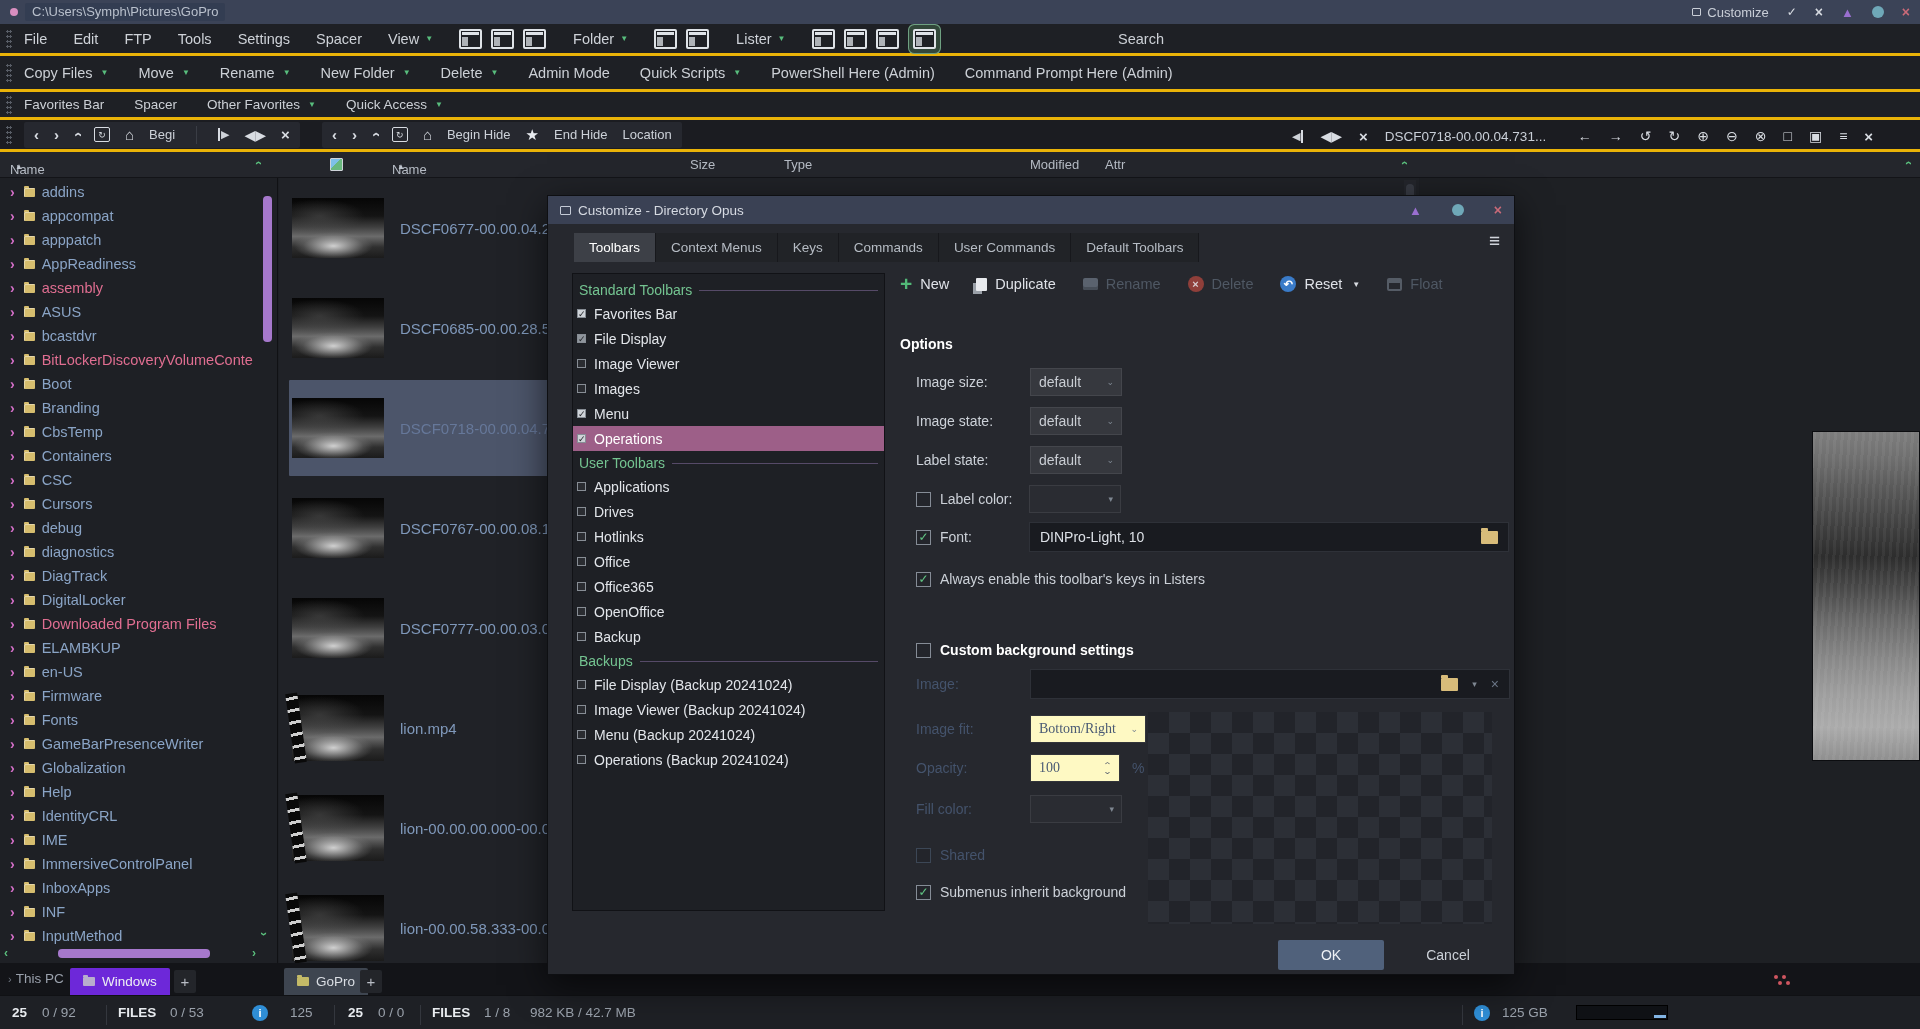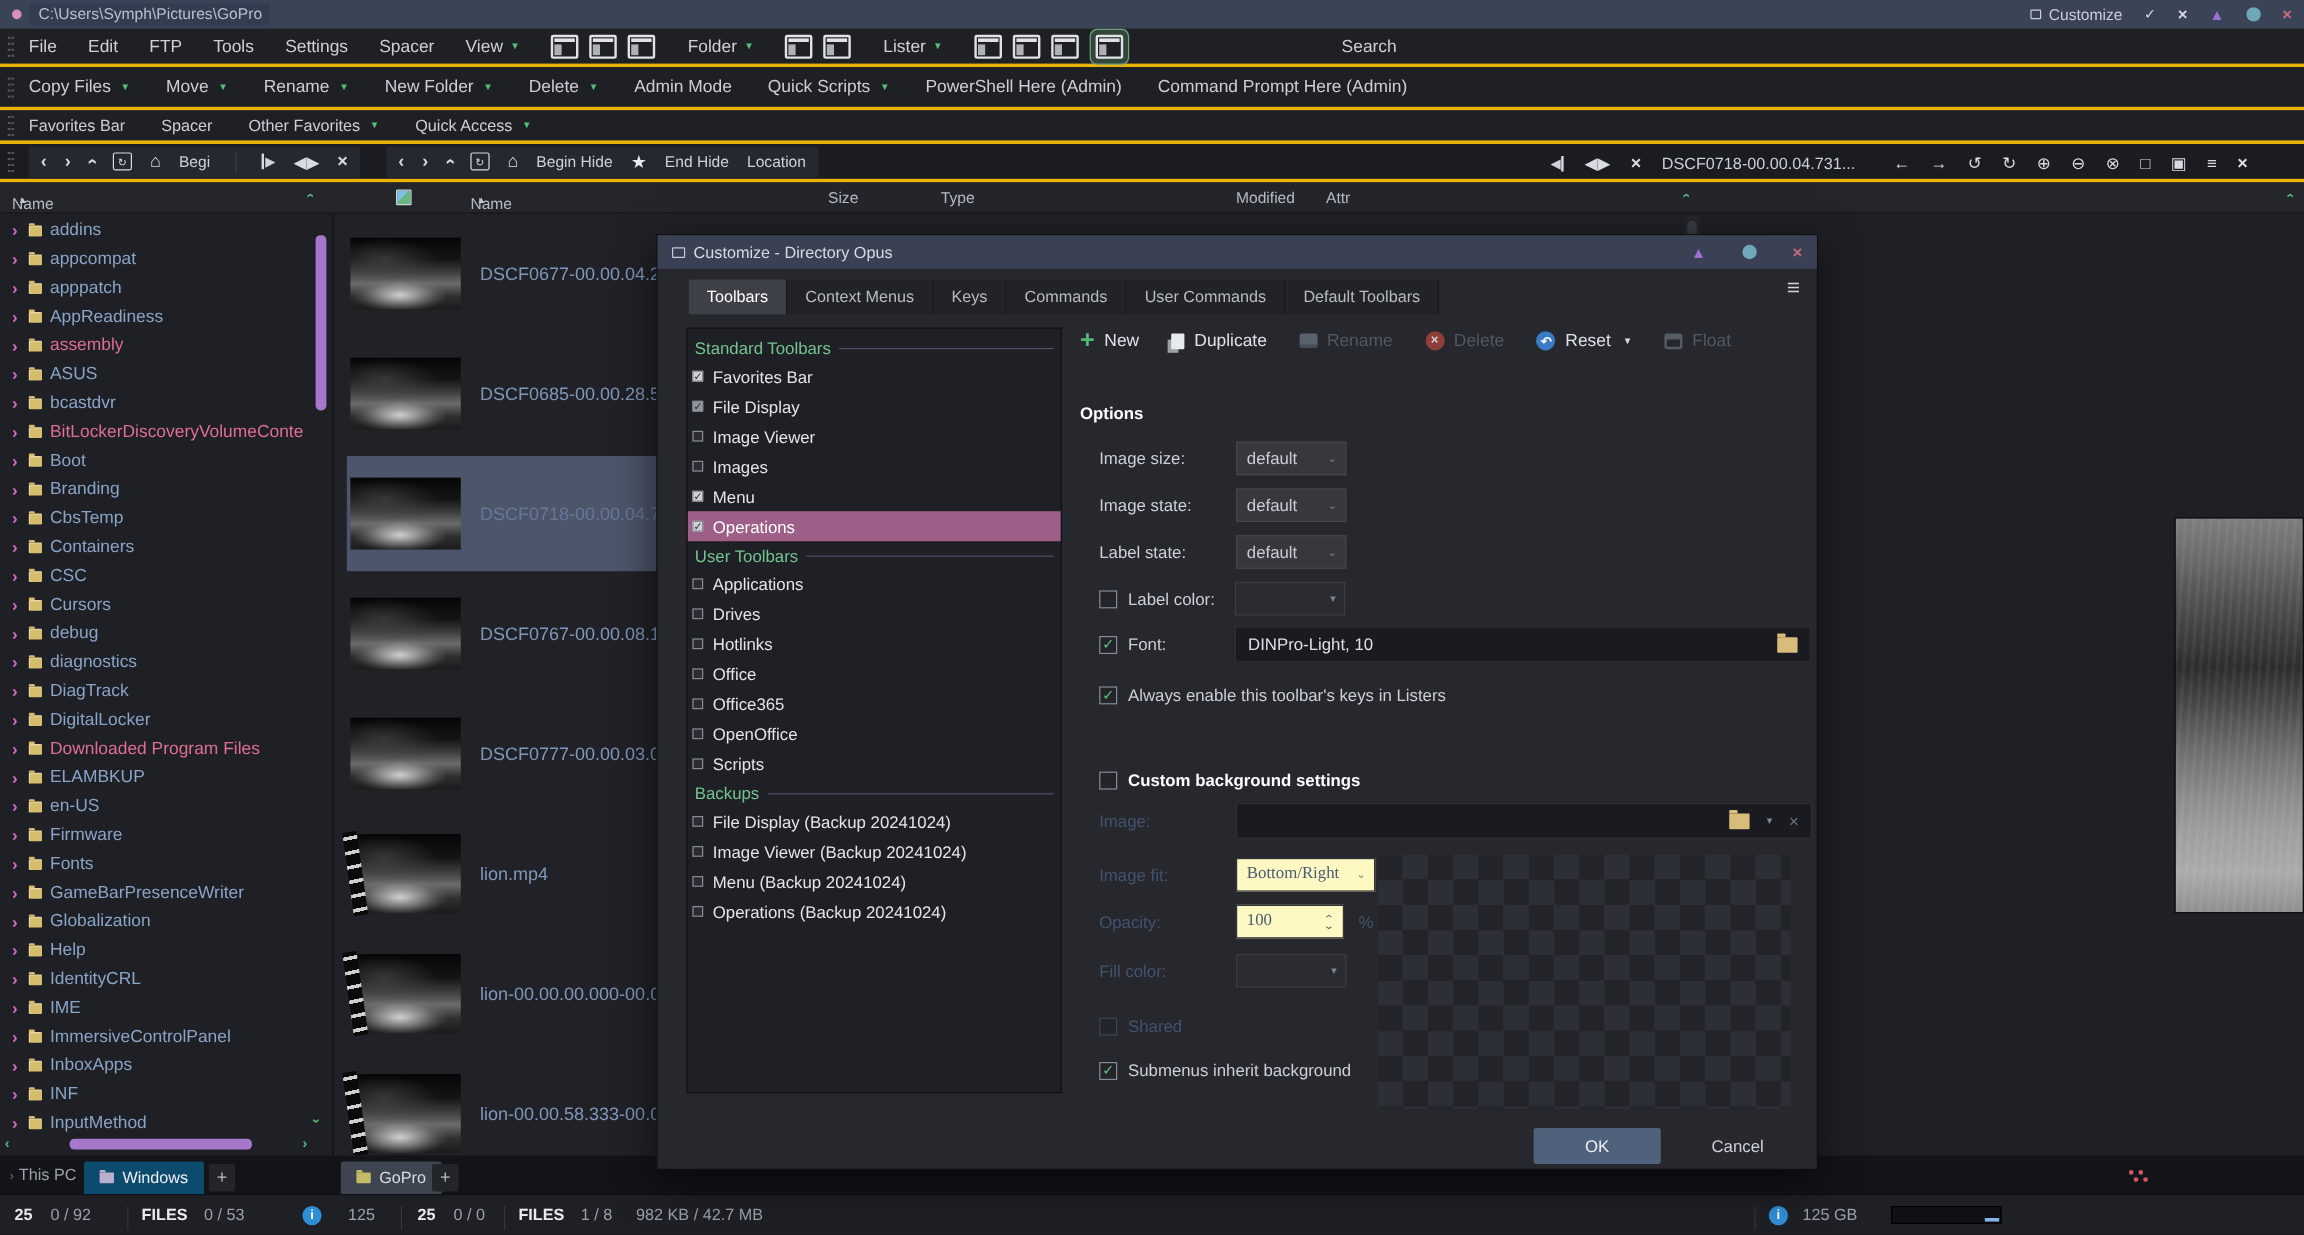--- a/index.html
+++ b/index.html
@@ -176,21 +176,21 @@
   .btn-cancel { left:850px; top:744px; width:100px; color:#ccd1d8; }
 
   
   .tabsbar { position:absolute; left:0; right:0; top:963px; height:32px; background:#131418; }
   .thispc { position:absolute; left:8px; top:8px; color:#9aa1ac; font-size:13.5px; }
   .thispc .tri { color:#6f7680; font-size:11px; margin-right:4px; }
   .btab { position:absolute; top:5px; height:27px; display:flex; align-items:center; gap:7px; padding:0 13px;
           border-radius:2px 2px 0 0; font-size:13.5px; color:#eef0f4; }
   .btab .bfold { width:12px; height:9px; border-radius:1px; position:relative; }
   .btab .bfold::before { content:""; position:absolute; top:-2px; left:0; width:5px; height:2px; border-radius:1px 1px 0 0; background:inherit; }
-  .tab-windows { left:70px; background:#0c4a6e; }
+  .tab-windows { left:70px; background:#6d28d9; }
   .tab-windows .bfold { background:#b8aecd; }
   .tab-gopro { left:284px; background:#3e4550; color:#dadee4; }
   .tab-gopro .bfold { background:#c4ba67; }
   .addtab { position:absolute; top:7px; width:22px; height:23px; background:#23252a; color:#b9bec6;
             display:flex; align-items:center; justify-content:center; font-size:15px; border-radius:2px; }
   .add1 { left:174px; } .add2 { left:360px; }
   .grip-red { position:absolute; left:1774px; top:12px; width:4px; height:4px; background:#cf5560; border-radius:50%;
               box-shadow:8px 0 0 #cf5560, 4px 6px 0 #cf5560, 12px 6px 0 #cf5560; }
 
   .statusbar { position:absolute; left:0; right:0; top:995px; height:34px; background:#1e2025;
@@ -636,21 +636,21 @@
           <div class="ditem">
        <span class="mini"></span>
        <span>Office365</span>
           </div>
           <div class="ditem">
        <span class="mini"></span>
        <span>OpenOffice</span>
           </div>
           <div class="ditem">
        <span class="mini"></span>
-       <span>Scripts</span>
+       <span>Backup</span>
           </div>
           <div class="dsec-h">Backups</div>
           <div class="ditem">
        <span class="mini"></span>
        <span>File Display (Backup 20241024)</span>
           </div>
           <div class="ditem">
        <span class="mini"></span>
        <span>Image Viewer (Backup 20241024)</span>
           </div>

